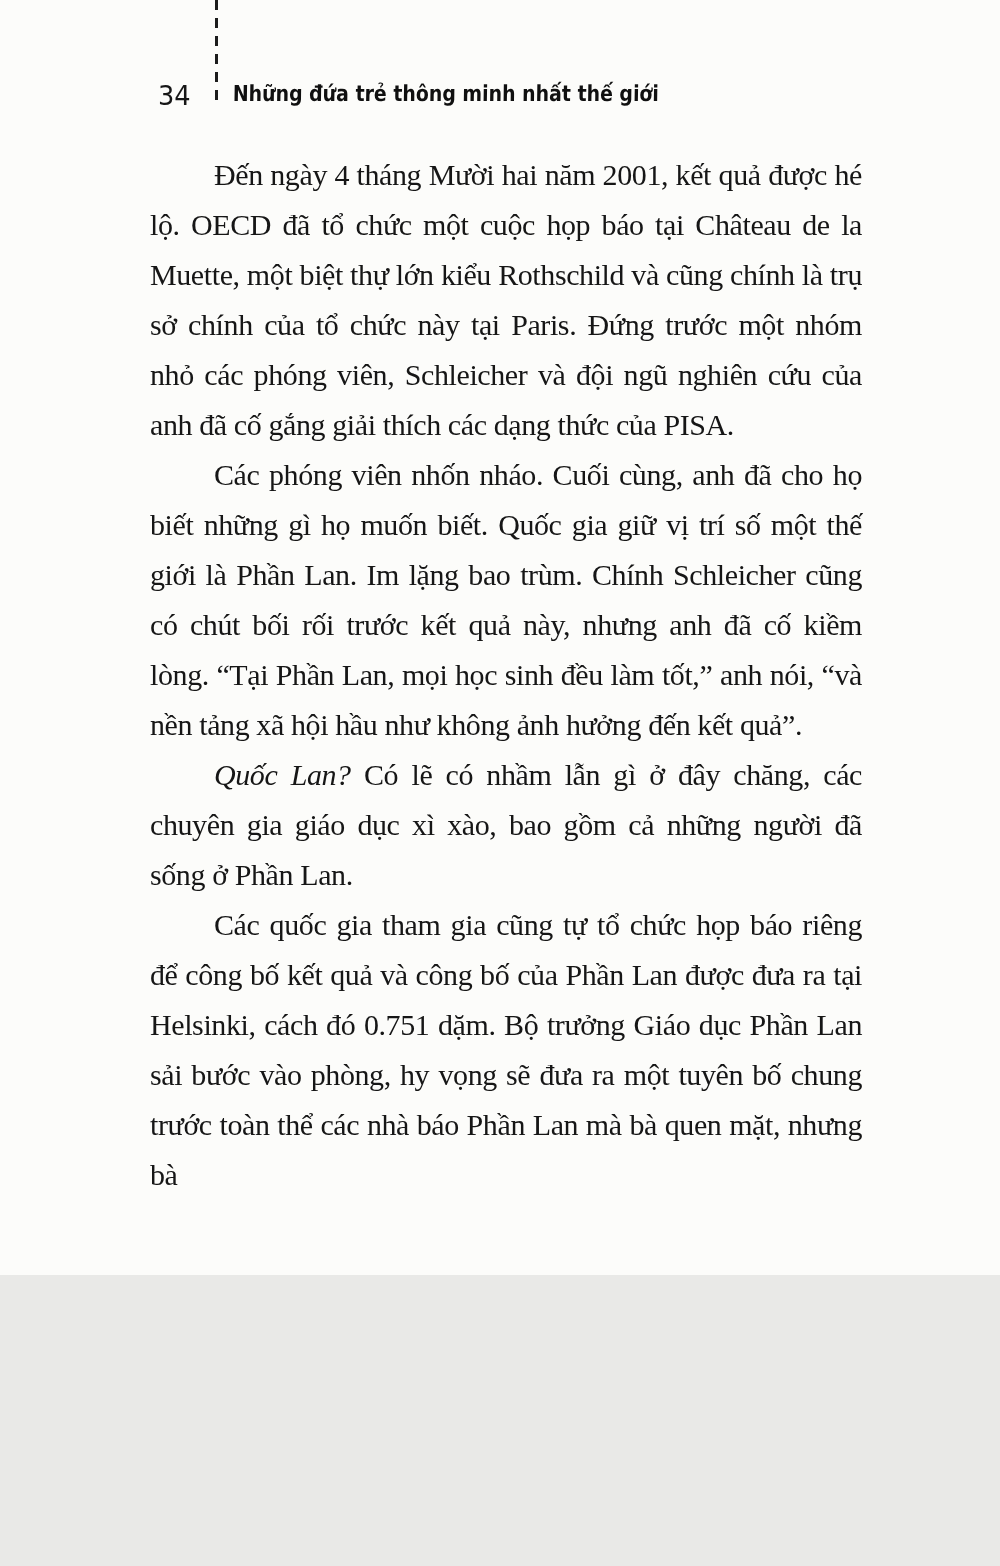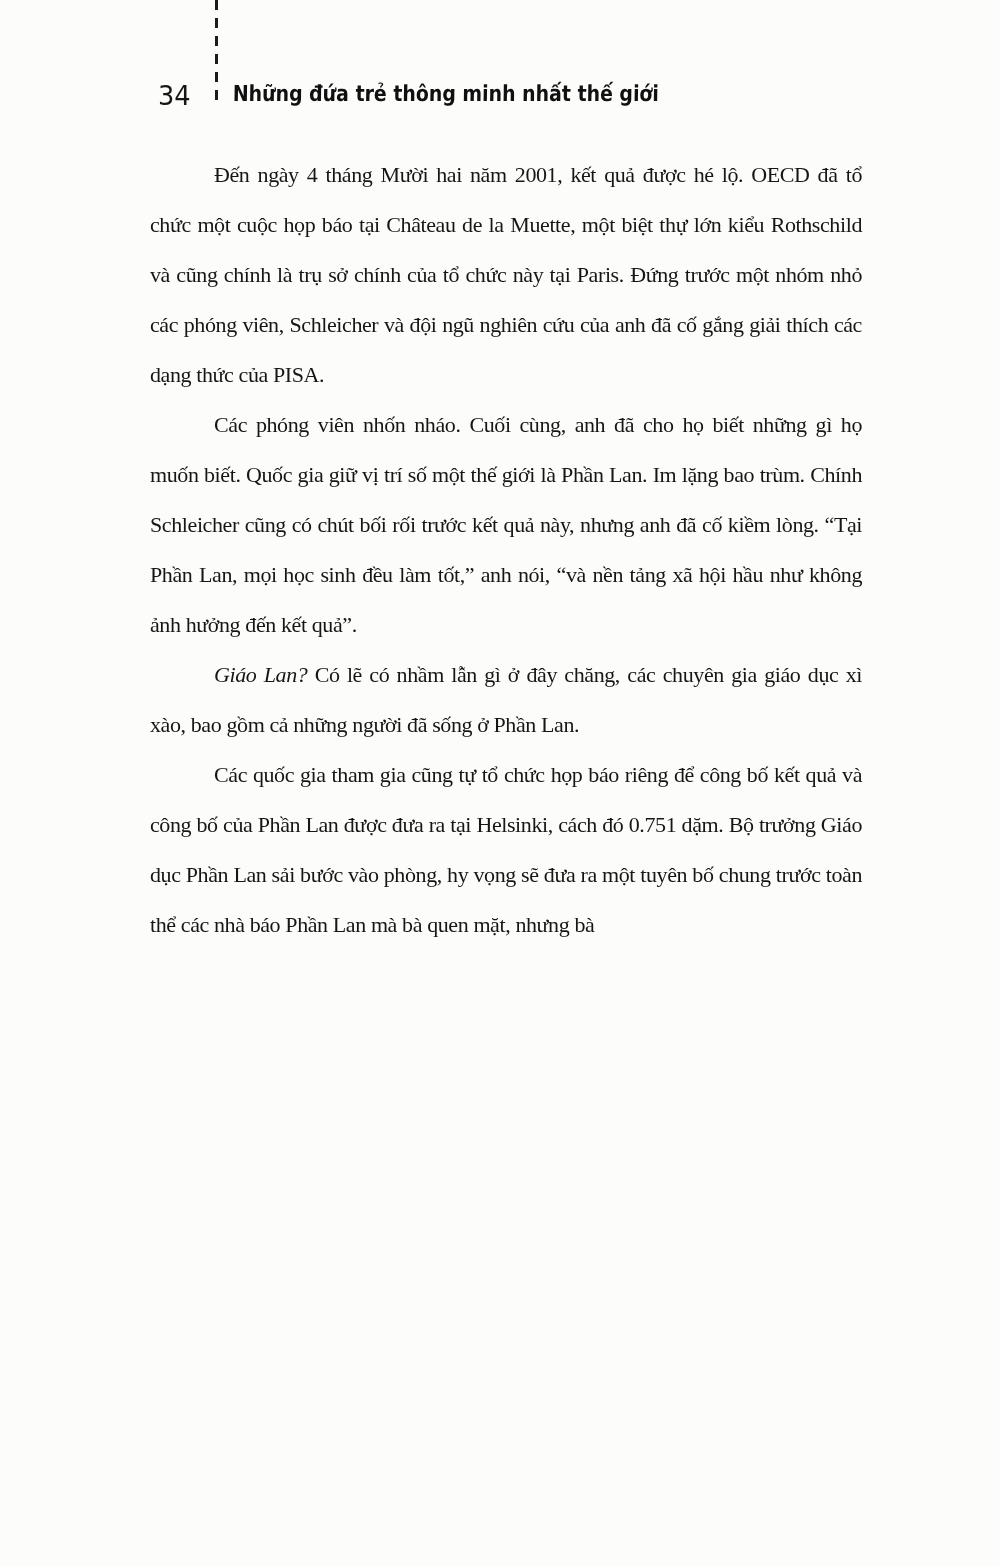--- a/index.html
+++ b/index.html
@@ -10,21 +10,21 @@
   html, body { margin: 0; padding: 0; }
   body {
     width: 1000px;
     height: 1566px;
     background: #e9e9e7;
     font-family: "Liberation Serif", serif;
   }
   .page {
     position: relative;
     width: 1000px;
-    height: 1566px;
+    height: 1275px;
     background: var(--bg);
     overflow: hidden;
     color: var(--ink);
     padding-left: 16px;
   }
 
   
   .header-divider {
     position: absolute;
     left: 215px;
@@ -62,21 +62,21 @@
     transform-origin: left top;
   }
 
   
   .body-text {
     position: absolute;
     left: 150px;
     top: 150px;
     width: 712px;
     font-family: "Liberation Serif", serif;
-    font-size: 22px;
+    font-size: 30px;
     letter-spacing: -0.4px;
     line-height: 50px;
     color: var(--ink);
     text-align: justify;
   }
   .body-text p {
     margin: 0;
     padding: 0;
     text-indent: 64px;
   }
@@ -87,17 +87,17 @@
 
 <div class="page">
 
   <div class="header-divider"></div>
   <div class="page-number">34</div>
   <div class="running-title">Những đứa trẻ thông minh nhất thế giới</div>
 
   <div class="body-text">
     <p>Đến ngày 4 tháng Mười hai năm 2001, kết quả được hé lộ. OECD đã tổ chức một cuộc họp báo tại Château de la Muette, một biệt thự lớn kiểu Rothschild và cũng chính là trụ sở chính của tổ chức này tại Paris. Đứng trước một nhóm nhỏ các phóng viên, Schleicher và đội ngũ nghiên cứu của anh đã cố gắng giải thích các dạng thức của PISA.</p>
     <p>Các phóng viên nhốn nháo. Cuối cùng, anh đã cho họ biết những gì họ muốn biết. Quốc gia giữ vị trí số một thế giới là Phần Lan. Im lặng bao trùm. Chính Schleicher cũng có chút bối rối trước kết quả này, nhưng anh đã cố kiềm lòng. “Tại Phần Lan, mọi học sinh đều làm tốt,” anh nói, “và nền tảng xã hội hầu như không ảnh hưởng đến kết quả”.</p>
-    <p><span class="ital">Giáo Lan?</span><span> Có lẽ có nhầm lẫn gì ở đây chăng, các chuyên gia giáo dục xì xào, bao gồm cả những người đã sống ở Phần Lan.</span></p>
+    <p><span class="ital">Quốc Lan?</span><span> Có lẽ có nhầm lẫn gì ở đây chăng, các chuyên gia giáo dục xì xào, bao gồm cả những người đã sống ở Phần Lan.</span></p>
     <p>Các quốc gia tham gia cũng tự tổ chức họp báo riêng để công bố kết quả và công bố của Phần Lan được đưa ra tại Helsinki, cách đó 0.751 dặm. Bộ trưởng Giáo dục Phần Lan sải bước vào phòng, hy vọng sẽ đưa ra một tuyên bố chung trước toàn thể các nhà báo Phần Lan mà bà quen mặt, nhưng bà</p>
   </div>
 
 </div>
 
 </body></html>

